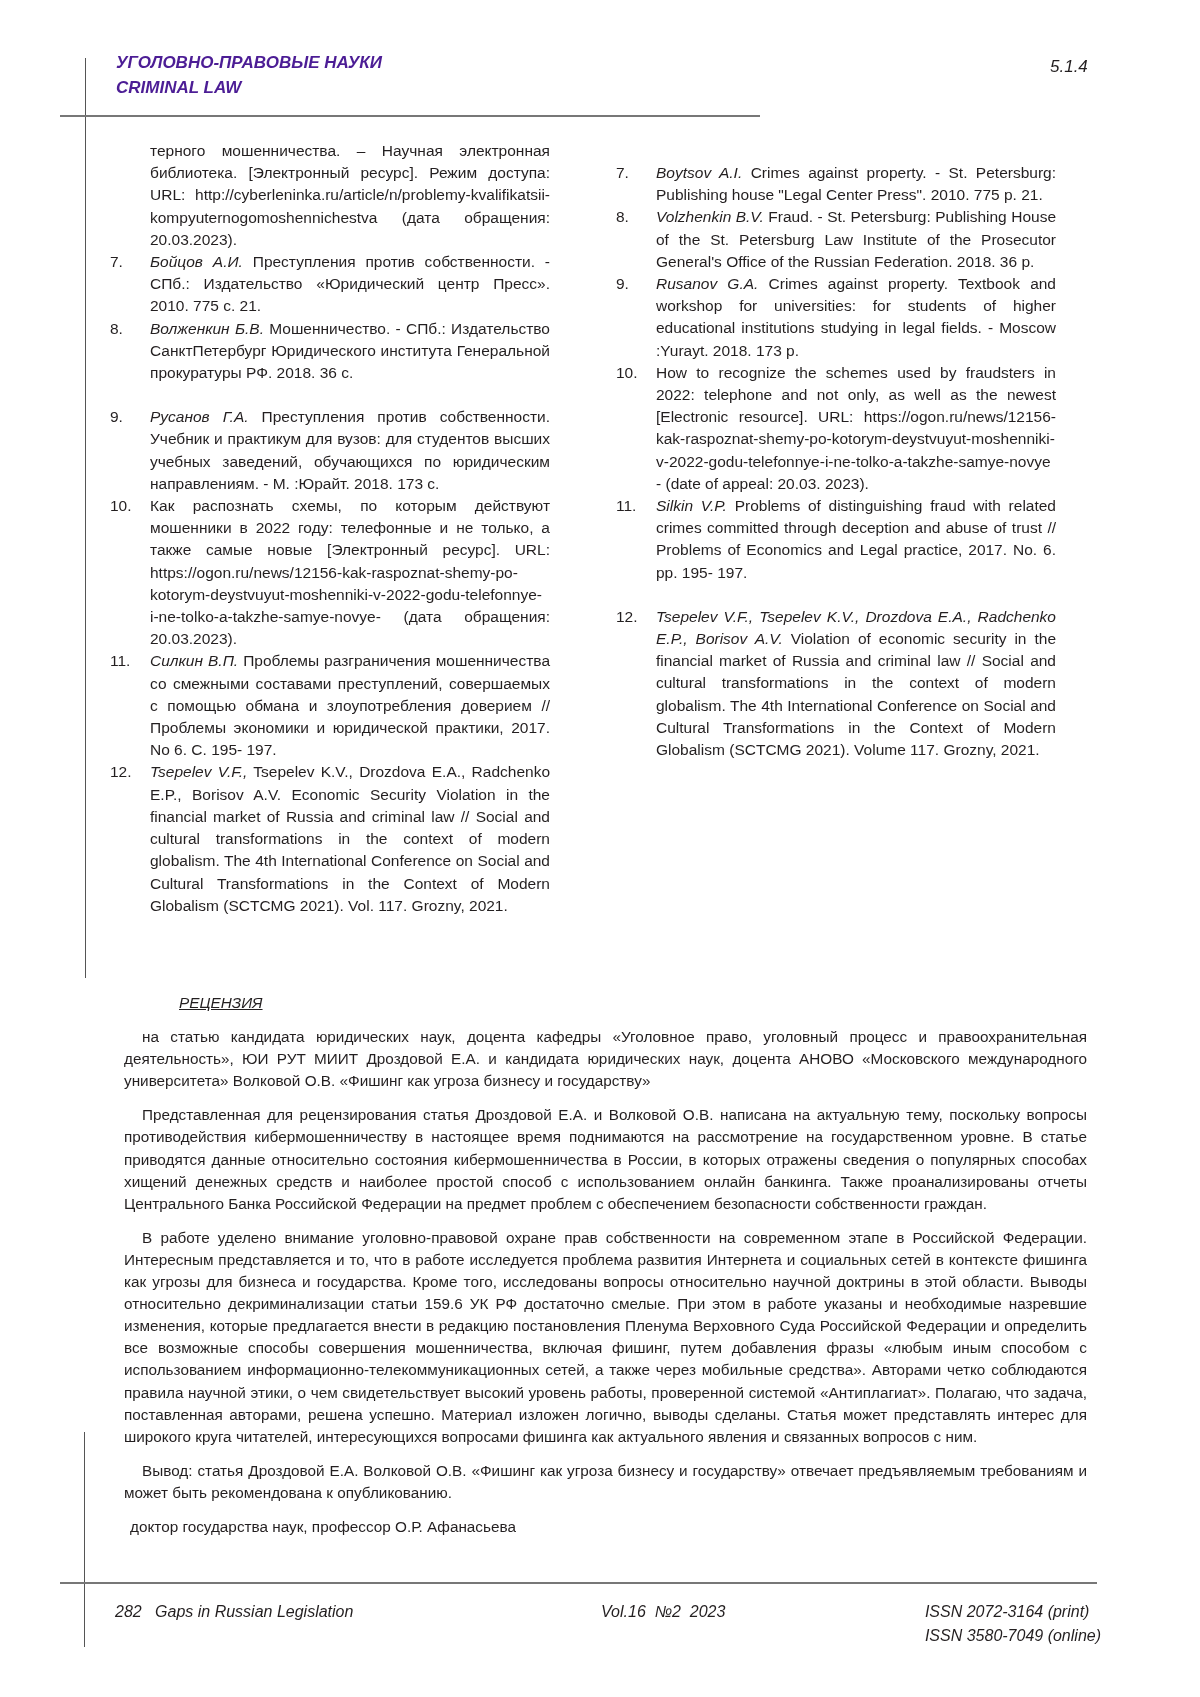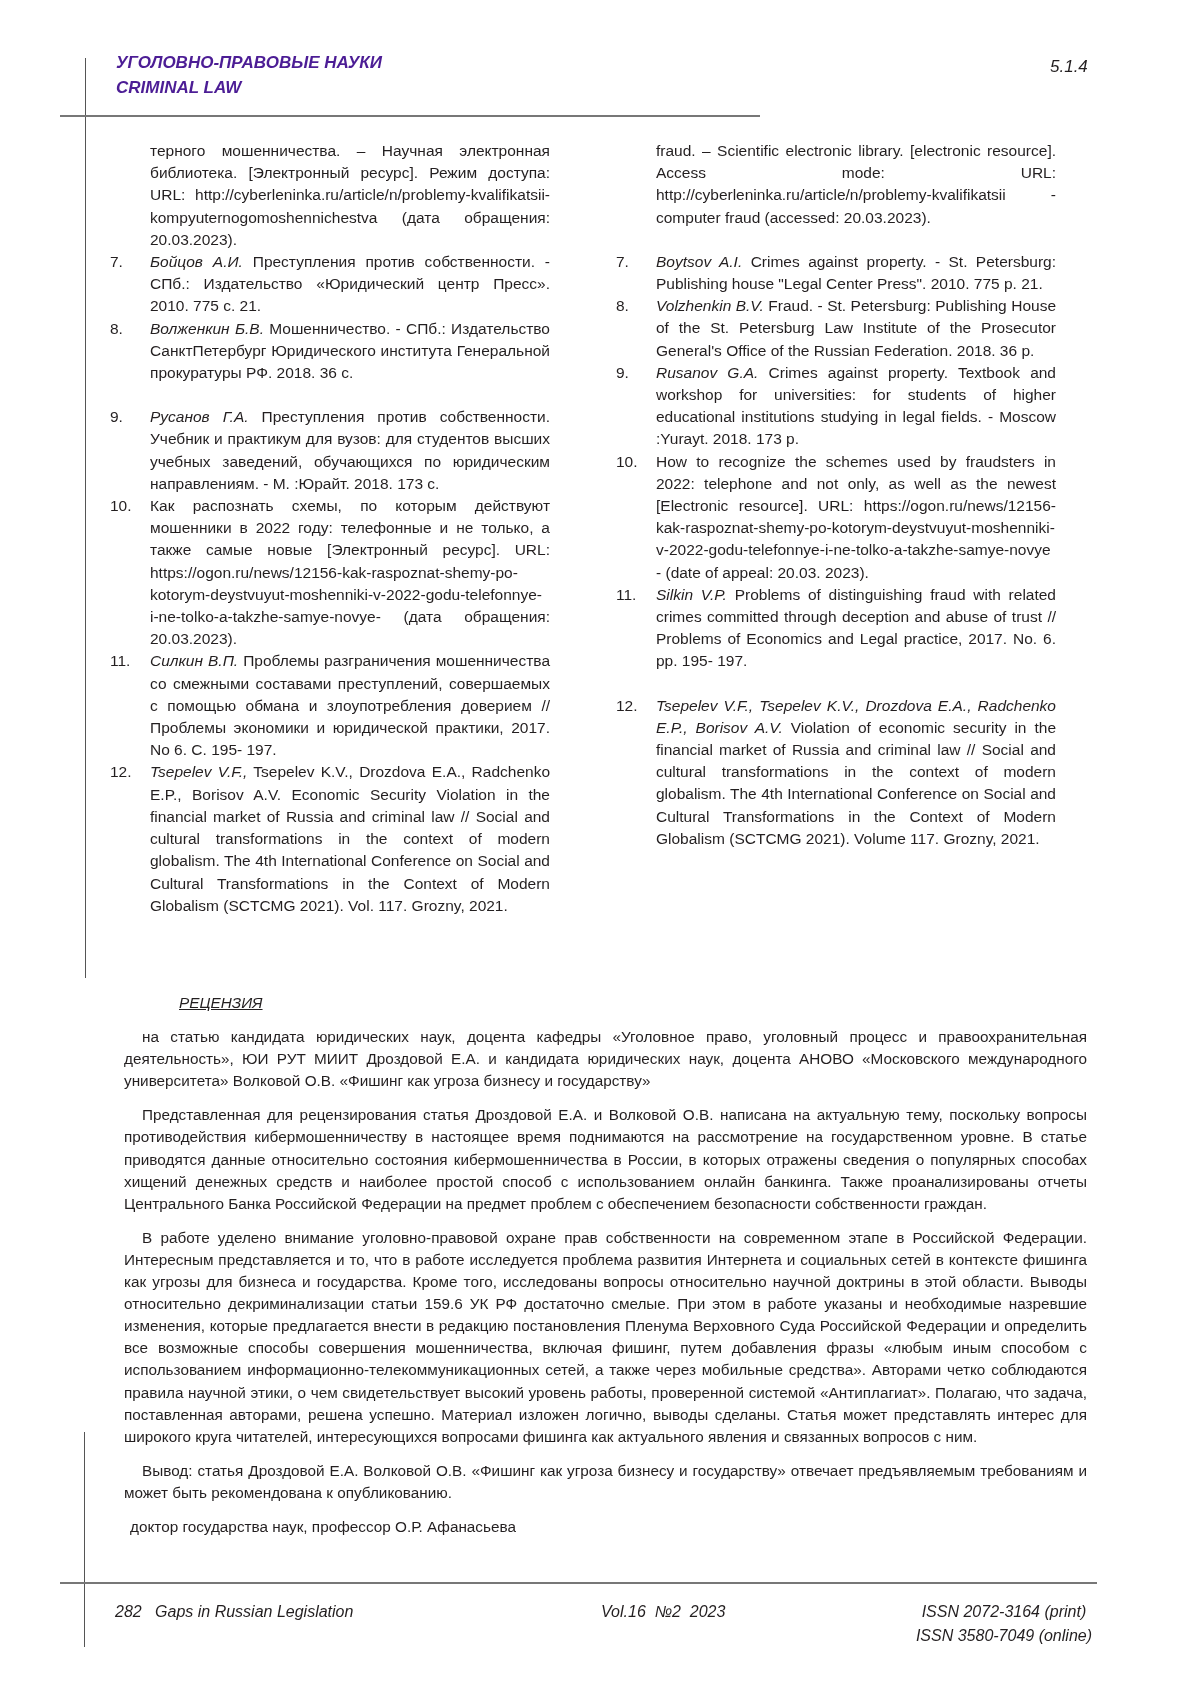--- a/index.html
+++ b/index.html
@@ -63,23 +63,20 @@
     <span class="num">11.</span>
     <span class="txt"><span class="it">Силкин В.П.</span><span> Проблемы разграничения мошенничества со смежными составами преступлений, совершаемых с помощью обмана и злоупотребления доверием // Проблемы экономики и юридической практики, 2017. No 6. С. 195- 197.</span></span>
   </div>
   <div class="ref">
     <span class="num">12.</span>
     <span class="txt"><span class="it">Tsepelev V.F.,</span><span> Tsepelev K.V., Drozdova E.A., Radchenko E.P., Borisov A.V. Economic Security Violation in the financial market of Russia and criminal law // Social and cultural transformations in the context of modern globalism. The 4th International Conference on Social and Cultural Transformations in the Context of Modern Globalism (SCTCMG 2021). Vol. 117. Grozny, 2021.</span></span>
   </div>
 </div>
 
 <div class="col right">
-  <div class="ref cont">
-    <span class="txt">fraud. – Scientific electronic library. [electronic resource]. Access mode: URL: http://cyberleninka.ru/article/n/problemy-kvalifikatsii - computer fraud (accessed: 20.03.2023).</span>
-  </div>
   <div class="gap"></div>
   <div class="ref">
     <span class="num">7.</span>
     <span class="txt"><span class="it">Boytsov A.I.</span><span> Crimes against property. - St. Petersburg: Publishing house "Legal Center Press". 2010. 775 p. 21.</span></span>
   </div>
   <div class="ref">
     <span class="num">8.</span>
     <span class="txt"><span class="it">Volzhenkin B.V.</span><span> Fraud. - St. Petersburg: Publishing House of the St. Petersburg Law Institute of the Prosecutor General's Office of the Russian Federation. 2018. 36 p.</span></span>
   </div>
   <div class="ref">
@@ -111,16 +108,16 @@
 </div>
 
 <div class="vline-bot"></div>
 <div class="hline-bot"></div>
 
 <div class="footer" style="left:115px;">
   <span>282</span>&nbsp;&nbsp;
   <span>Gaps in Russian Legislation</span>
 </div>
 <div class="footer" style="left:583px; white-space:pre;margin-left:18px;">Vol.16  №2  2023</div>
-<div class="footer" style="right:108px; text-align:center;">
+<div class="footer" style="right:99px; text-align:left;">
   <div>ISSN 2072-3164 (print)</div>
   <div>ISSN 3580-7049 (online)</div>
 </div>
 
 </body></html>

